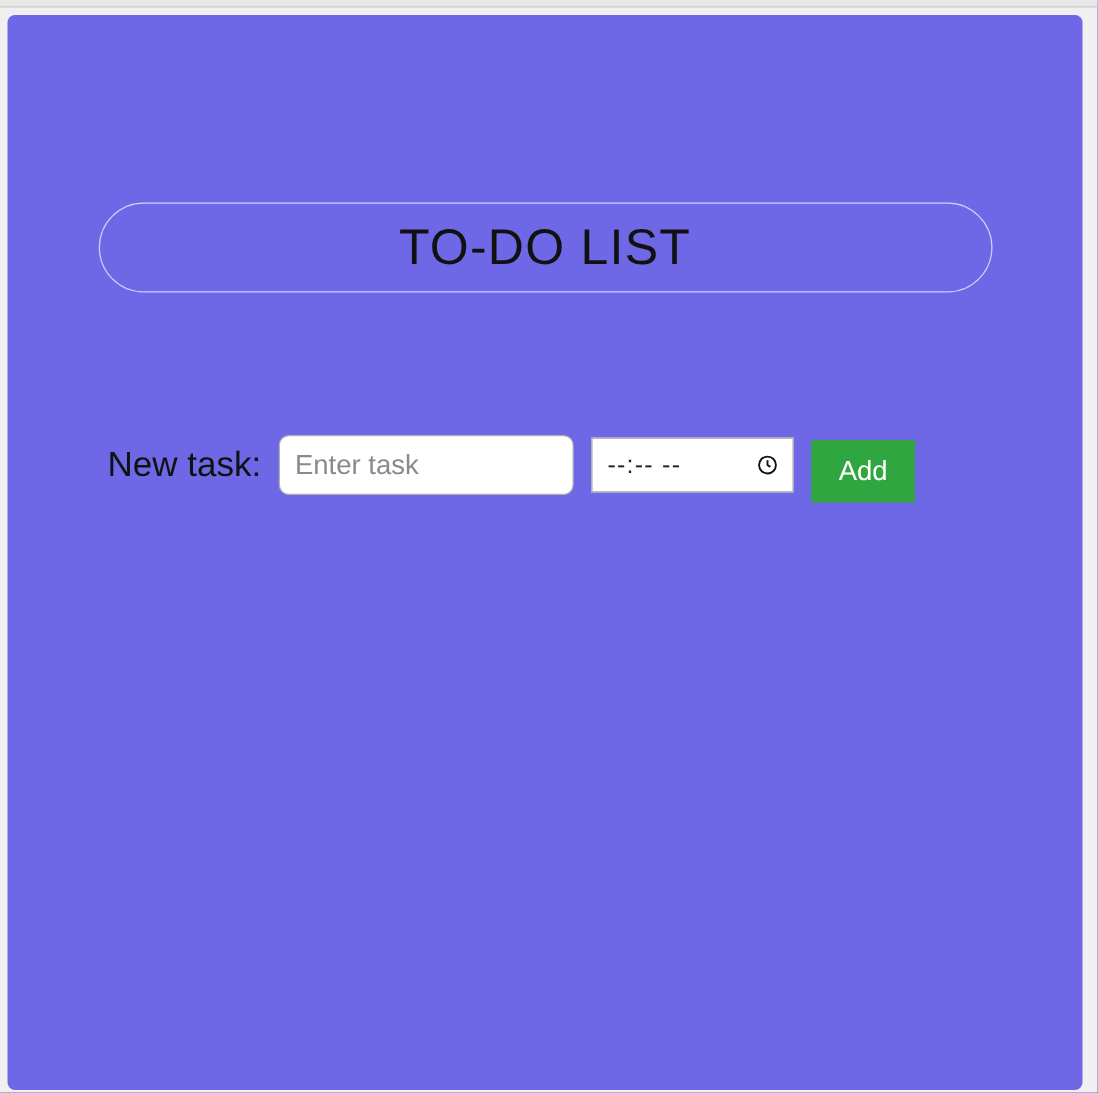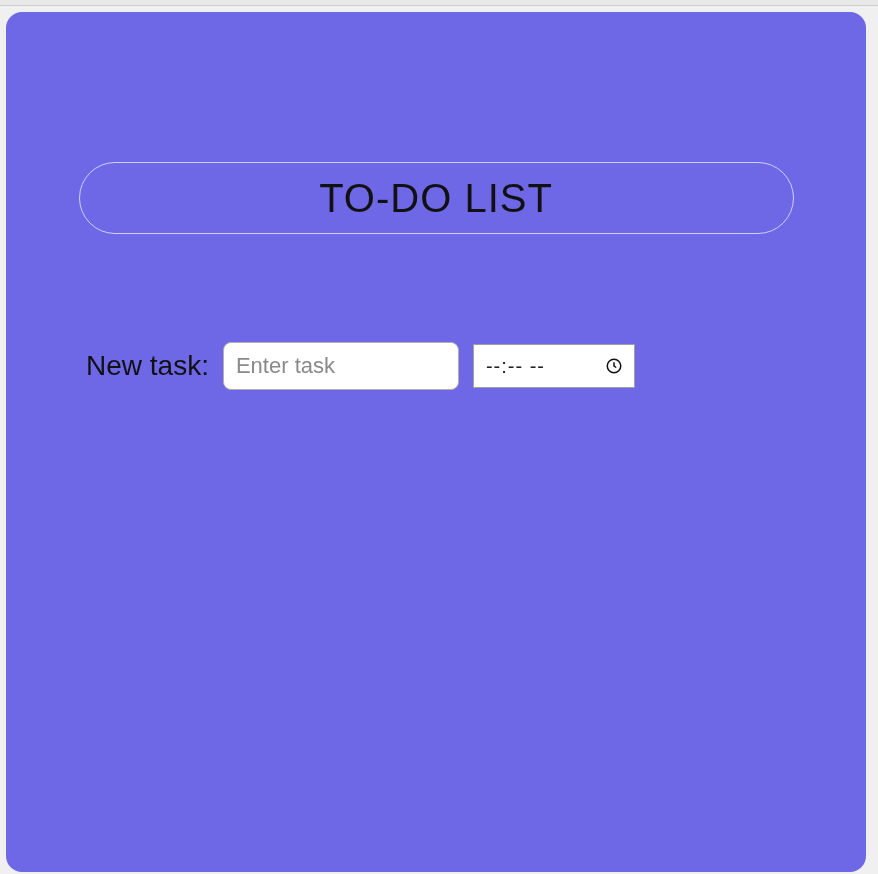--- a/index.html
+++ b/index.html
@@ -17,21 +17,21 @@
     .top-bar {
       height: 6px;
       background: #e8e8e8;
       border-bottom: 1px solid #ccc;
     }
     .container {
       background: #6e67e6;
       margin: 6px;
       width: 860px;
       height: 860px;
-      border-radius: 16px;
+      border-radius: 6px;
       padding-top: 150px;
     }
     .title-pill {
       margin: 0 auto;
       width: 715px;
       height: 72px;
       border: 1px solid #cfcfff;
       border-radius: 40px;
       display: flex;
       align-items: center;
@@ -129,15 +129,16 @@
       <div class="time-input">
         <span class="time-placeholder">--:--  --</span>
         <span class="clock-icon">
           <svg viewBox="0 0 24 24" width="18" height="18" fill="none" stroke="#111" stroke-width="2">
             <circle cx="12" cy="12" r="9"></circle>
             <path d="M12 7v5l3 2"></path>
           </svg>
         </span>
       </div>
     </div>
+    <button class="add-button">Add</button>
   </div>
 
 </div>
 
 </body></html>

